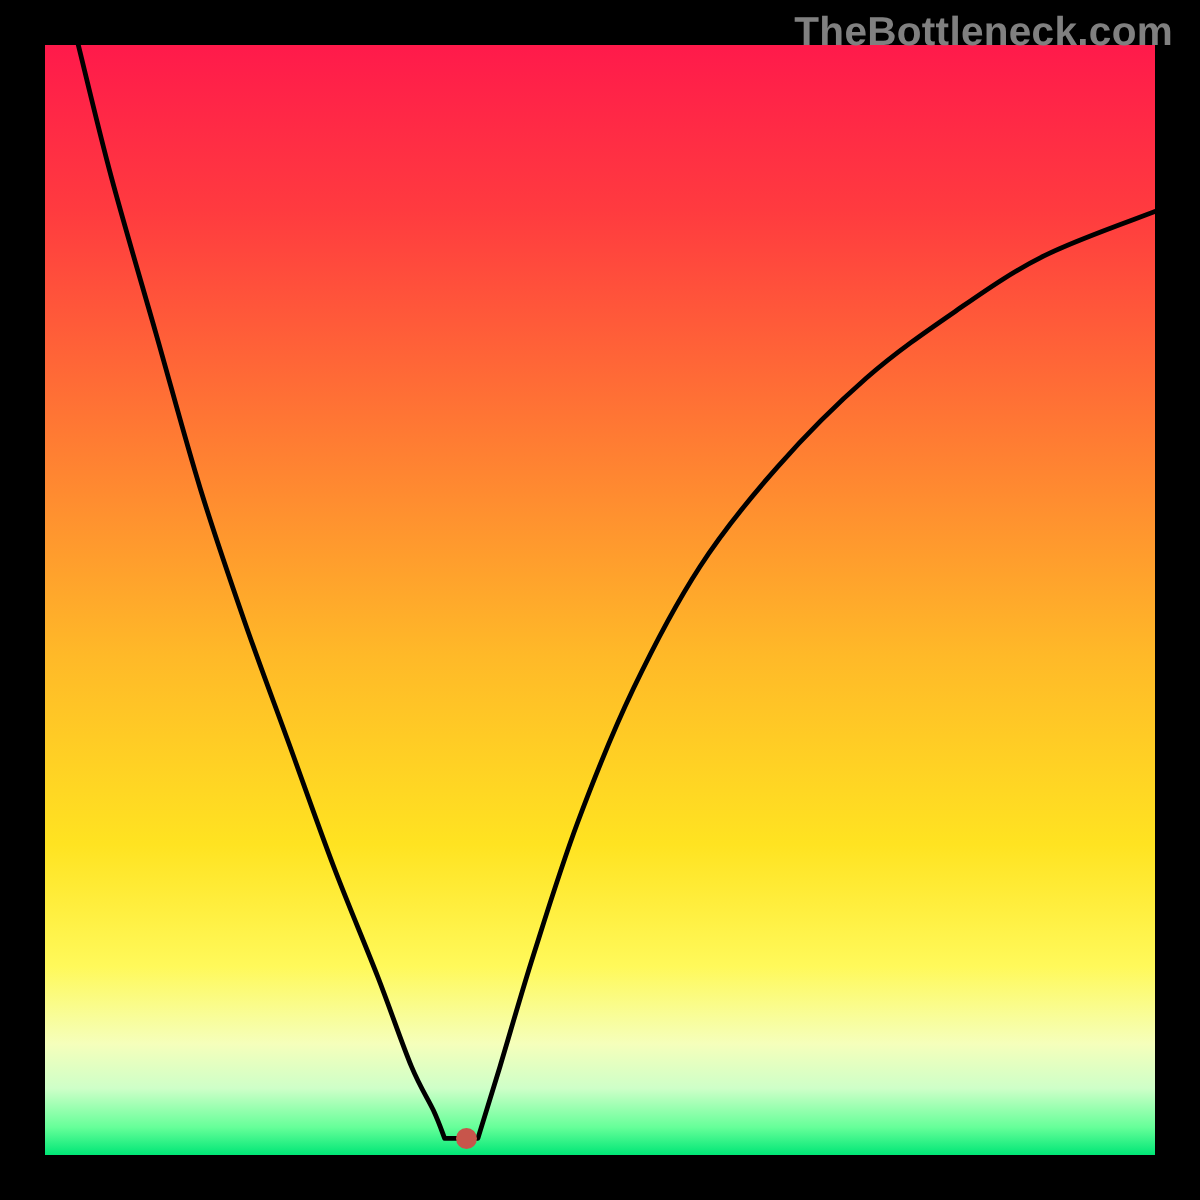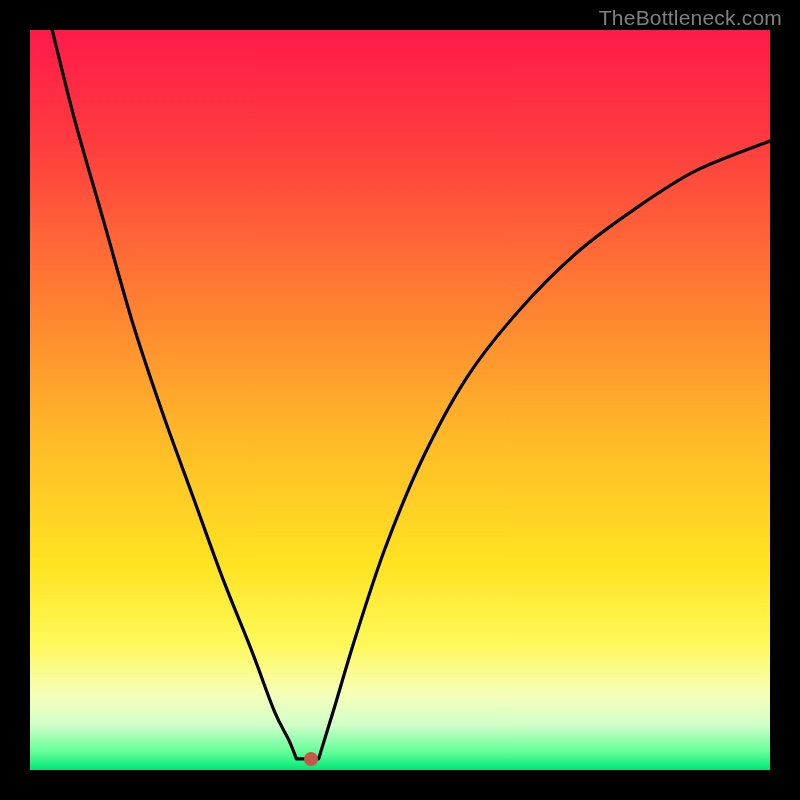--- a/index.html
+++ b/index.html
@@ -15,22 +15,22 @@
     position: relative;
     width: 800px;
     height: 800px;
     background: #000;
   }
   .watermark {
     position: absolute;
     top: 6px;
     right: 18px;
     color: #808080;
-    font-size: 21px;
-    font-weight: 400;
+    font-size: 27px;
+    font-weight: 700;
     letter-spacing: 0.2px;
     z-index: 10;
   }
   .plot-area {
     position: absolute;
     left: 30px;
     top: 30px;
     width: 740px;
     height: 740px;
     overflow: hidden;

